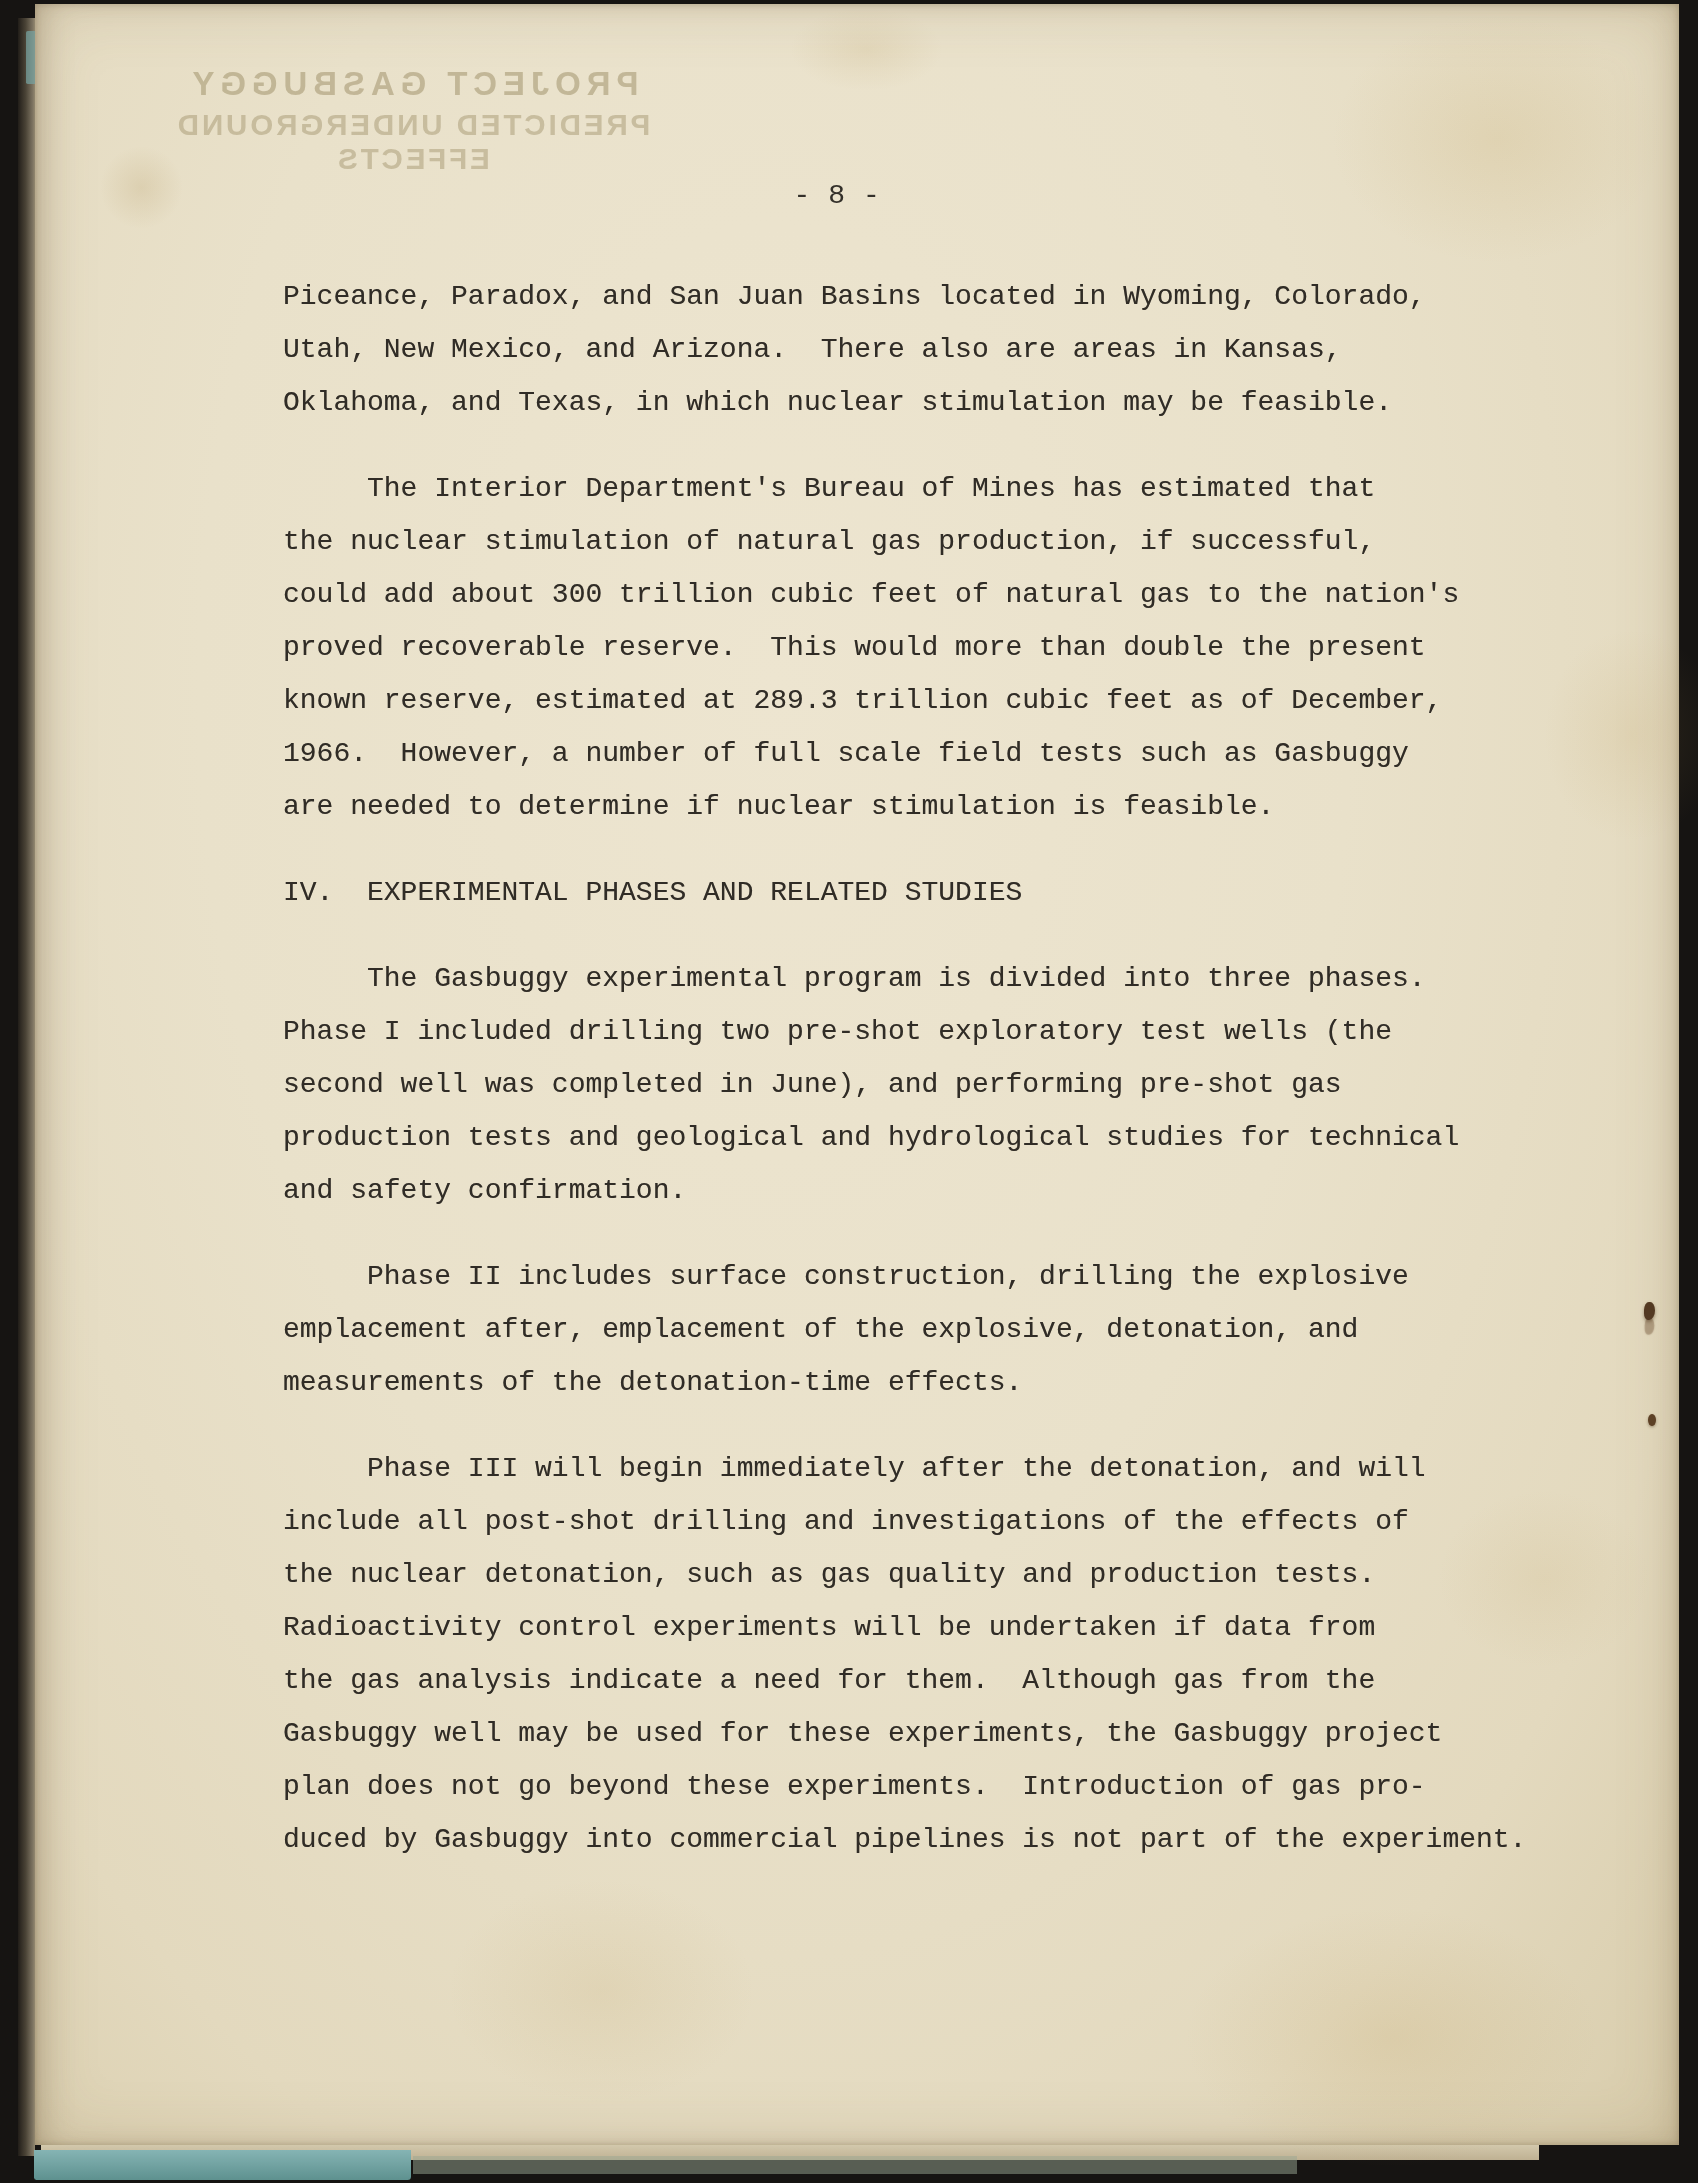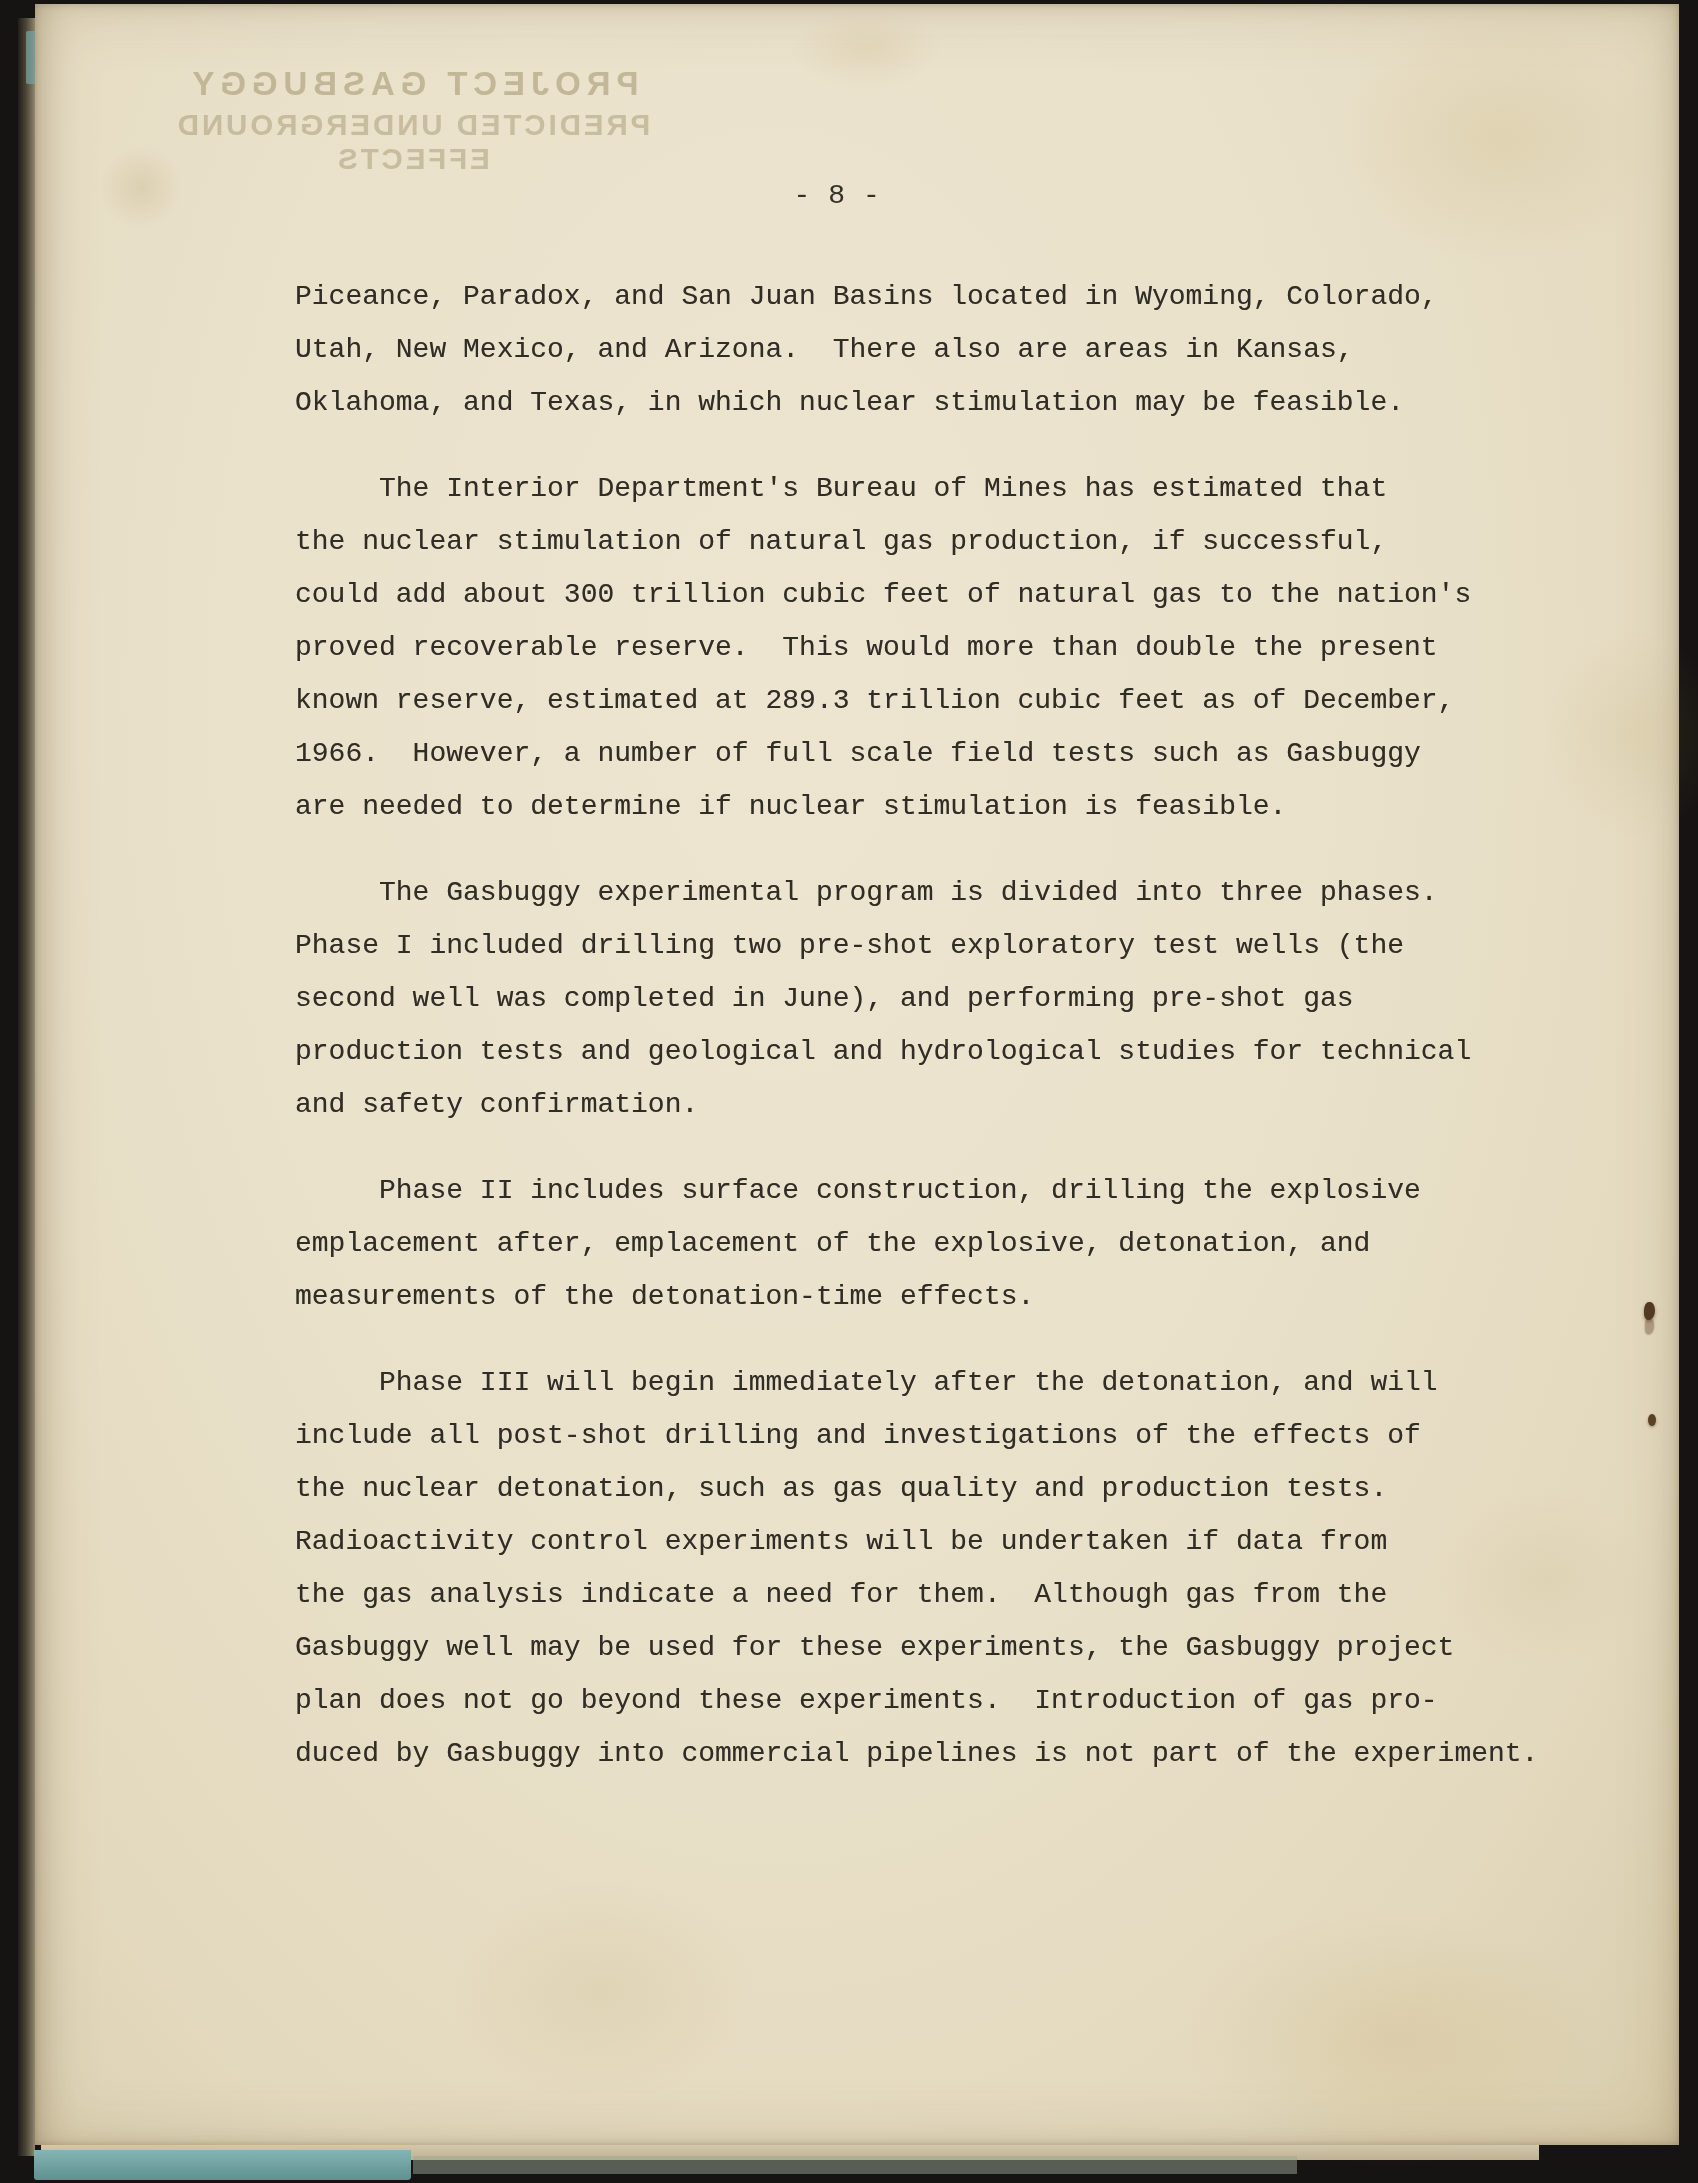--- a/index.html
+++ b/index.html
@@ -49,21 +49,21 @@
     pointer-events:none;
   }
   .bleed-l1{font-size:33px;letter-spacing:5.9px;color:rgba(166,152,114,.58);}
   .bleed-l2{font-size:29.5px;letter-spacing:2.9px;color:rgba(166,152,114,.50);margin-top:5.9px;}
   
   .page-number{
     position:absolute;left:248px;top:176px;width:1108px;text-align:center;
     font-size:28px;color:#34302a;letter-spacing:0.6px;
   }
   .text-block{
-    position:absolute;left:260px;top:266px;width:1391px;
+    position:absolute;left:248px;top:266px;width:1391px;
     font-size:28px;line-height:53px;color:#302c26;
     text-shadow:0 0 0.6px rgba(48,44,38,.35);
   }
   .text-block p{margin:0 0 33px 0;white-space:pre;}
   
   .stain{position:absolute;border-radius:50%;pointer-events:none;}
   .s1{left:1297px;top:11.8px;width:330px;height:248px;background:radial-gradient(closest-side,rgba(190,158,88,.16),rgba(190,158,88,0));}
   .s2{left:1509px;top:625px;width:177px;height:212px;background:radial-gradient(closest-side,rgba(184,150,80,.13),rgba(184,150,80,0));}
   .s3{left:413px;top:1875px;width:307px;height:224px;background:radial-gradient(closest-side,rgba(182,150,82,.12),rgba(182,150,82,0));}
   .s4{left:1150px;top:1904px;width:413px;height:259px;background:radial-gradient(closest-side,rgba(188,154,84,.17),rgba(188,154,84,0));}
@@ -106,20 +106,21 @@
       <p>Piceance, Paradox, and San Juan Basins located in Wyoming, Colorado,
 Utah, New Mexico, and Arizona.  There also are areas in Kansas,
 Oklahoma, and Texas, in which nuclear stimulation may be feasible.</p>
       <p>     The Interior Department's Bureau of Mines has estimated that
 the nuclear stimulation of natural gas production, if successful,
 could add about 300 trillion cubic feet of natural gas to the nation's
 proved recoverable reserve.  This would more than double the present
 known reserve, estimated at 289.3 trillion cubic feet as of December,
 1966.  However, a number of full scale field tests such as Gasbuggy
 are needed to determine if nuclear stimulation is feasible.</p>
+      <p>IV.  EXPERIMENTAL PHASES AND RELATED STUDIES</p>
       <p>     The Gasbuggy experimental program is divided into three phases.
 Phase I included drilling two pre-shot exploratory test wells (the
 second well was completed in June), and performing pre-shot gas
 production tests and geological and hydrological studies for technical
 and safety confirmation.</p>
       <p>     Phase II includes surface construction, drilling the explosive
 emplacement after, emplacement of the explosive, detonation, and
 measurements of the detonation-time effects.</p>
       <p>     Phase III will begin immediately after the detonation, and will
 include all post-shot drilling and investigations of the effects of

